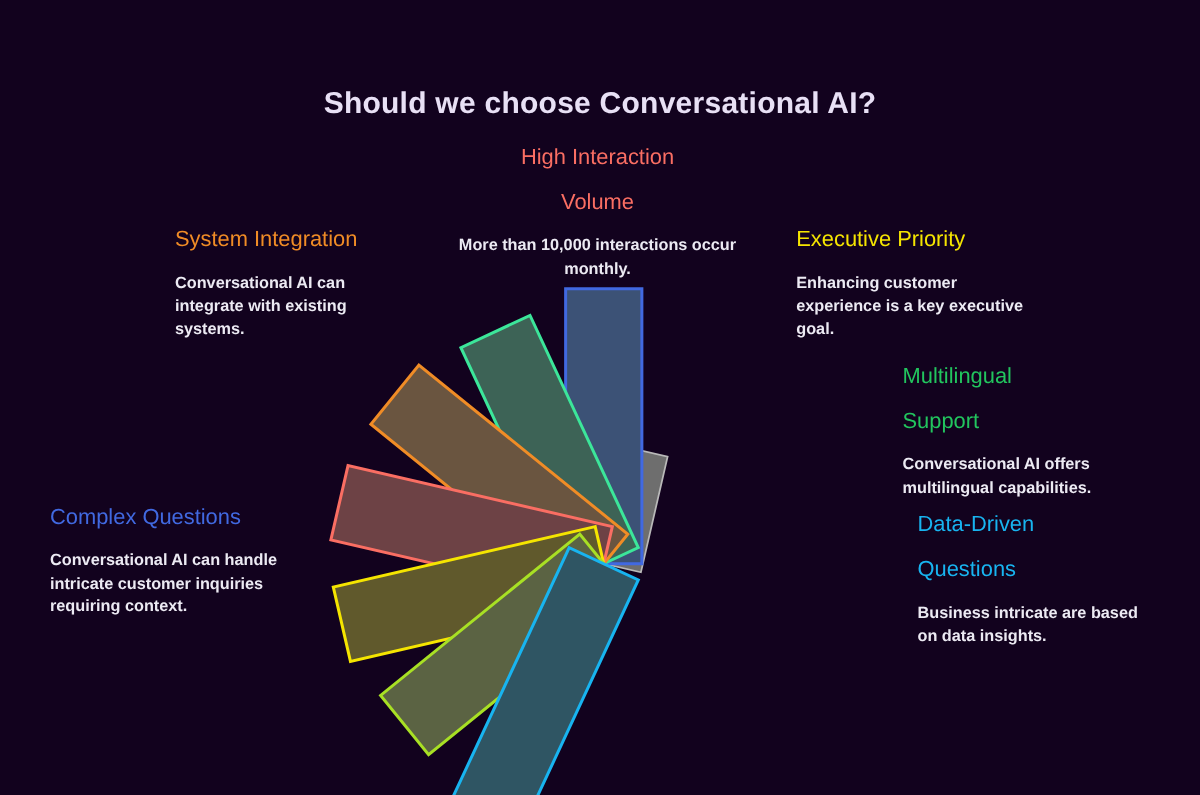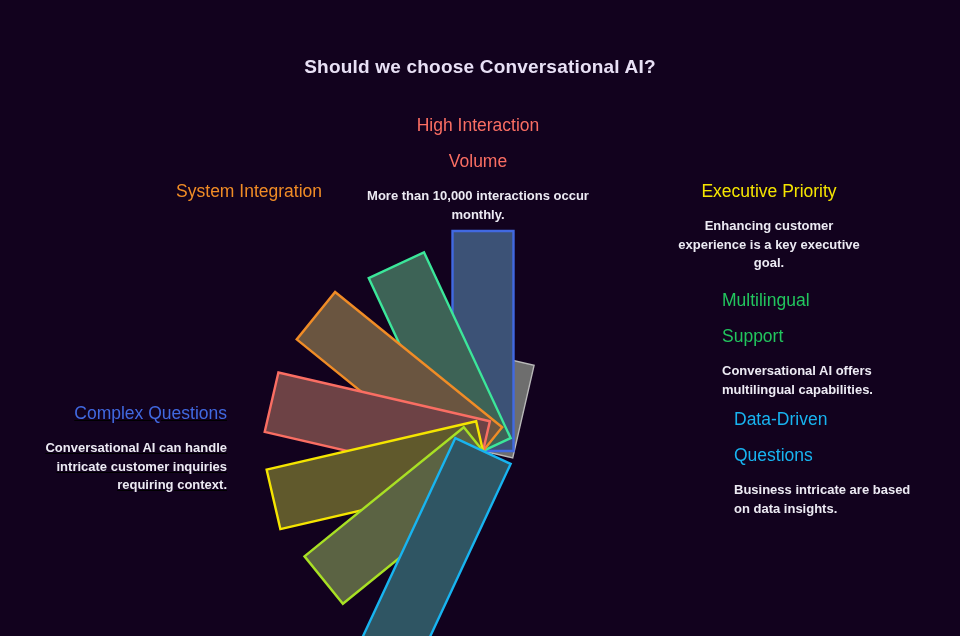--- a/index.html
+++ b/index.html
@@ -16,25 +16,25 @@
   }
   #stage {
     position: absolute;
     left: 0; top: 0;
     width: 960px;
     height: 636px;
   }
   #chart-title {
     position: absolute;
     left: 0;
-    top: 56px;
+    top: 69px;
     width: 960px;
     text-align: center;
     color: #e8e0f5;
-    font-size: 19px;
+    font-size: 24px;
     font-weight: bold;
     letter-spacing: 0.2px;
   }
   .fan-svg {
     position: absolute;
     left: 0; top: 0;
     width: 960px;
     height: 636px;
   }
   .callout {
@@ -47,30 +47,30 @@
     margin: 0 0 8px 0;
     white-space: pre-line;
   }
   .callout .c-body {
     font-size: 13px;
     line-height: 18.5px;
     font-weight: bold;
     color: #eceaf3;
     margin: 0;
   }
-  .align-right { text-align: right; }
+  .align-right { text-align: left; }
   .align-left  { text-align: left; }
   .align-center{ text-align: center; }
 
   
   #co-high-interaction { left: 358px; top: 107px; width: 240px; }
   #co-system-integration { left: 140px; top: 173px; width: 182px; }
   #co-high-investment { left: 78px; top: 275px; width: 160px; }
-  #co-complex-questions { left: 40px; top: 395px; width: 187px; text-decoration: underline; }
-  #co-executive-priority { left: 674px; top: 173px; width: 190px; text-align: center; }
+  #co-complex-questions { left: 40px; top: 395px; width: 187px; }
+  #co-executive-priority { left: 637px; top: 173px; width: 190px; }
   #co-multilingual-support { left: 722px; top: 282px; width: 180px; }
   #co-data-driven { left: 734px; top: 401px; width: 180px; }
 </style>
 </head>
 <body style="background: rgb(18, 2, 30);">
 
 <div id="stage">
 
   <div id="chart-title" style="color: rgb(232, 224, 245);">Should we choose Conversational AI?</div>
 
@@ -96,20 +96,21 @@
     </svg>
 
   <div class="callout align-center" id="co-high-interaction">
     <div class="c-head" style="color: rgb(250, 110, 99);">High Interaction
 Volume</div>
     <div class="c-body">More than 10,000 interactions occur monthly.</div>
   </div>
 
   <div class="callout align-right" id="co-system-integration">
     <div class="c-head" style="color: rgb(240, 140, 38);">System Integration</div>
+    <div class="c-body">Conversational AI can integrate with existing systems.</div>
   </div>
 
 
   <div class="callout align-right" id="co-complex-questions">
     <div class="c-head" style="color: rgb(65, 105, 225);">Complex Questions</div>
     <div class="c-body">Conversational AI can handle intricate customer inquiries requiring context.</div>
   </div>
 
   <div class="callout align-left" id="co-executive-priority">
     <div class="c-head" style="color: rgb(245, 229, 0);">Executive Priority</div>

